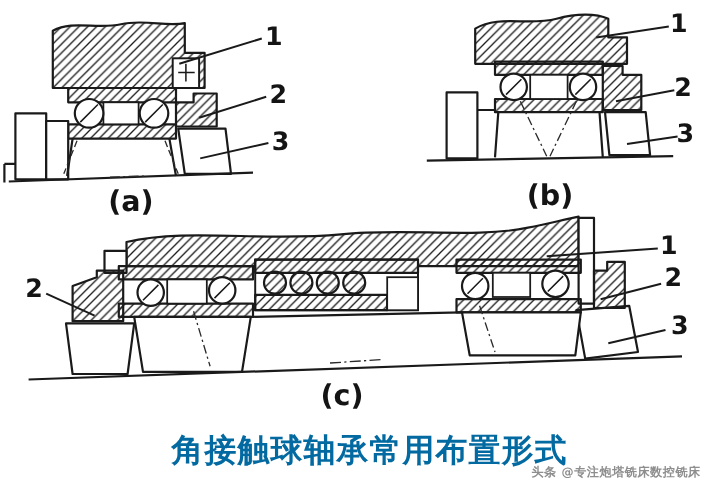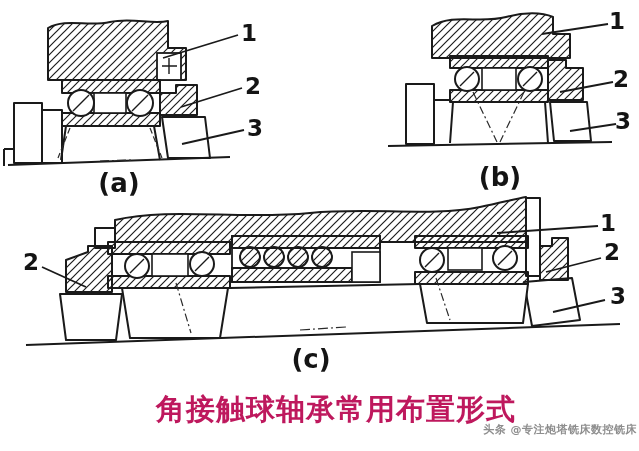--- a/index.html
+++ b/index.html
@@ -13,21 +13,21 @@
   #svg-c{left:0;top:190px;}
   .callout{font:bold 23px "DejaVu Sans",sans-serif;fill:#141414;}
   .figlabel{font:bold 26px "DejaVu Sans",sans-serif;fill:#141414;}
   .outline{stroke:#1a1a1a;stroke-width:2;stroke-linejoin:round;}
   .thin{stroke:#1a1a1a;stroke-width:1.4;}
   .leader{stroke:#1a1a1a;stroke-width:1.8;}
   .cline{stroke:#2a2a2a;stroke-width:1.2;fill:none;}
   .caption{
     position:absolute;top:390px;left:0;width:100%;box-sizing:border-box;
     padding-left:33px;text-align:center;
-    font-size:29px;font-weight:bold;letter-spacing:1px;color:#be185d;
+    font-size:29px;font-weight:bold;letter-spacing:1px;color:#0369a1;
     white-space:nowrap;
   }
   .watermark{
     position:absolute;top:422px;right:2px;
     font-size:11px;font-weight:bold;letter-spacing:0.5px;color:#8E8E8E;
     white-space:nowrap;
   }
 </style>
 </head>
 <body>

